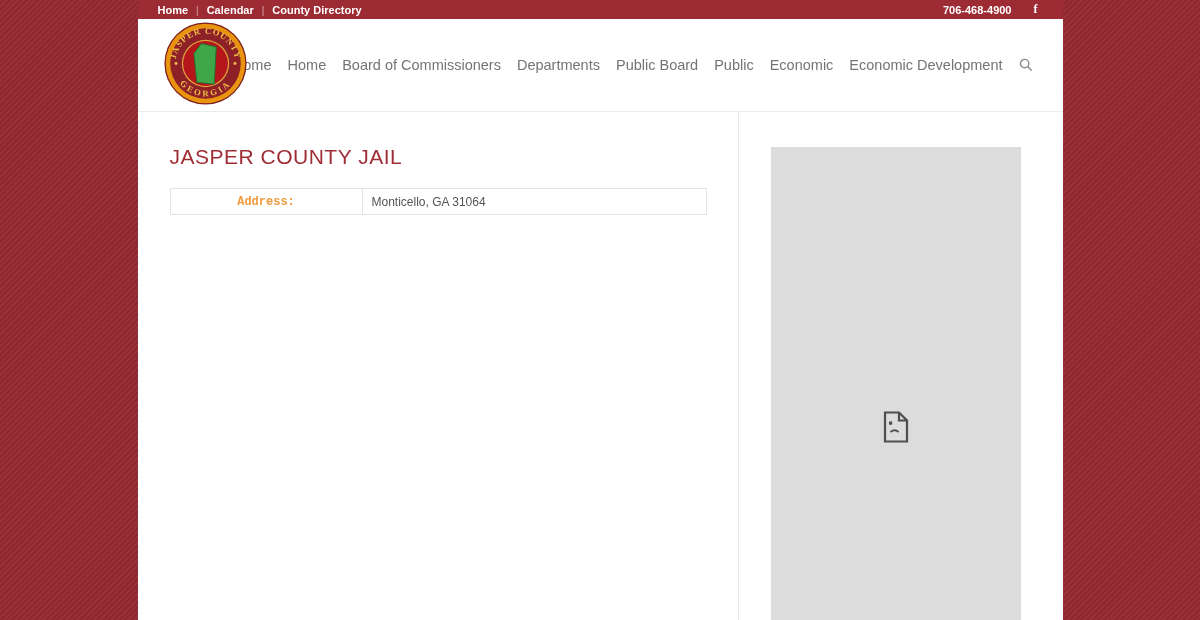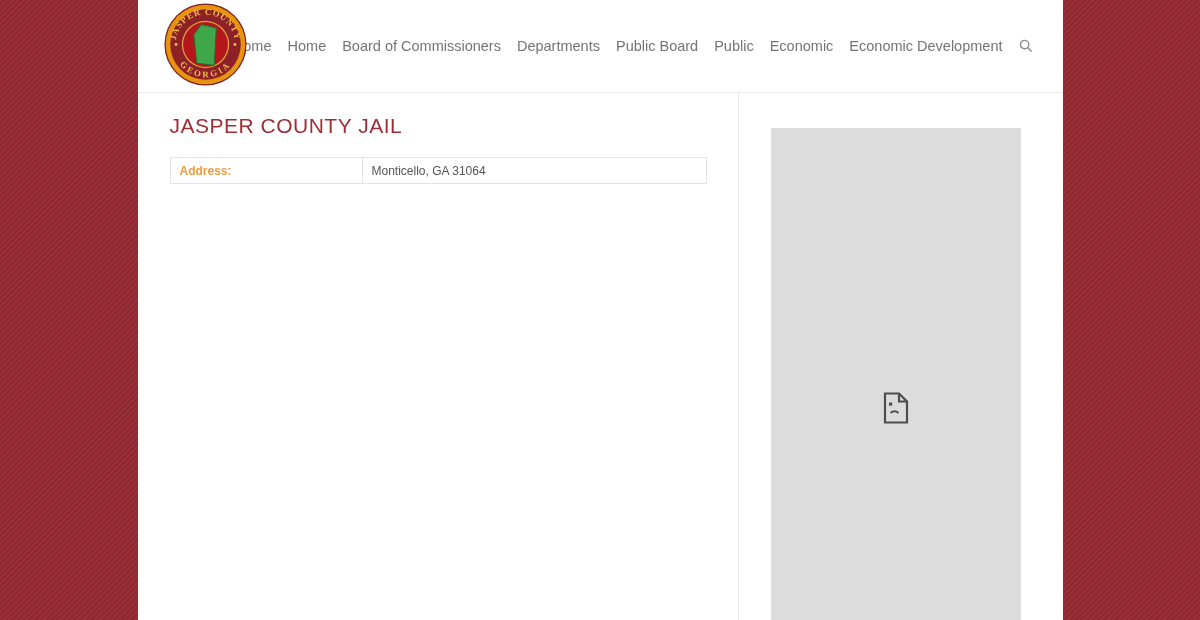--- a/index.html
+++ b/index.html
@@ -31,42 +31,51 @@
   nav { display:flex; align-items:center; gap:16px; }
   nav .nav-item {
     font-size:14.5px; color:#747474; text-decoration:none; cursor:pointer; white-space:nowrap;
   }
   .search-btn { width:14px; height:14px; cursor:pointer; display:inline-block; }
 
   
   .content { display:flex; min-height:508px; background:#fff; }
   main { width:601px; border-right:1px solid #e8e8e8; padding:21px 31px 0 32px; }
   h1 {
-    font-size:21px; font-weight:400; color:#9e2d35; letter-spacing:0.5px;
+    font-size:21px; font-weight:400; color:#9e2d35; letter-spacing:0.5px;margin-top:12px;
   }
   table.info {
     margin-top:19px; width:100%; border-collapse:collapse;
     font-size:12px; color:#555; border:1px solid #e3e3e3;
   }
   table.info td { border:1px solid #e3e3e3; height:26px; padding:0 9px; }
-  td.lbl { width:192px; text-align:left; color:#f09a3e; font-weight:bold; }
+  td.lbl { width:192px; text-align:center; color:#f09a3e; font-weight:bold;font-family:Liberation Mono, monospace; }
   td.val a { color:#f09a3e; text-decoration:none; cursor:pointer; }
 
   aside { width:323px; padding:27px 0 0 32px; }
   .follow { font-size:12.5px; font-weight:bold; color:#a02c36; letter-spacing:0.5px; }
   .placeholder {
     margin-top:8px; width:250px; height:560px; background:#dcdcdc;
     display:flex; align-items:center; justify-content:center;
   }
 </style>
 </head>
 <body>
 
 <div class="page">
 
+  <div class="topbar">
+    <div class="topbar-left">
+      <a>Home</a><span class="sep">|</span><a>Calendar</a><span class="sep">|</span><a>County Directory</a>
+    </div>
+    <div class="topbar-right">
+      <span>706-468-4900</span>
+      <a class="fb-icon">f</a>
+    </div>
+  </div>
 
   <header>
     <div class="logo">
       <svg viewBox="0 0 100 100" width="83" height="83">
         <circle cx="50" cy="50" r="49.5" fill="#7a1c20"></circle>
         <circle cx="50" cy="50" r="48" fill="#e9940e"></circle>
         <circle cx="50" cy="50" r="42.5" fill="#8e2127"></circle>
         <circle cx="50" cy="50" r="28.5" fill="#dda43c"></circle>
         <circle cx="50" cy="50" r="27" fill="#b5161c"></circle>
         <polygon points="45,26 63,30 60.5,75 39.5,72.5 36,38" fill="#3fa74a" stroke="#256e2f" stroke-width="1.2"></polygon>

